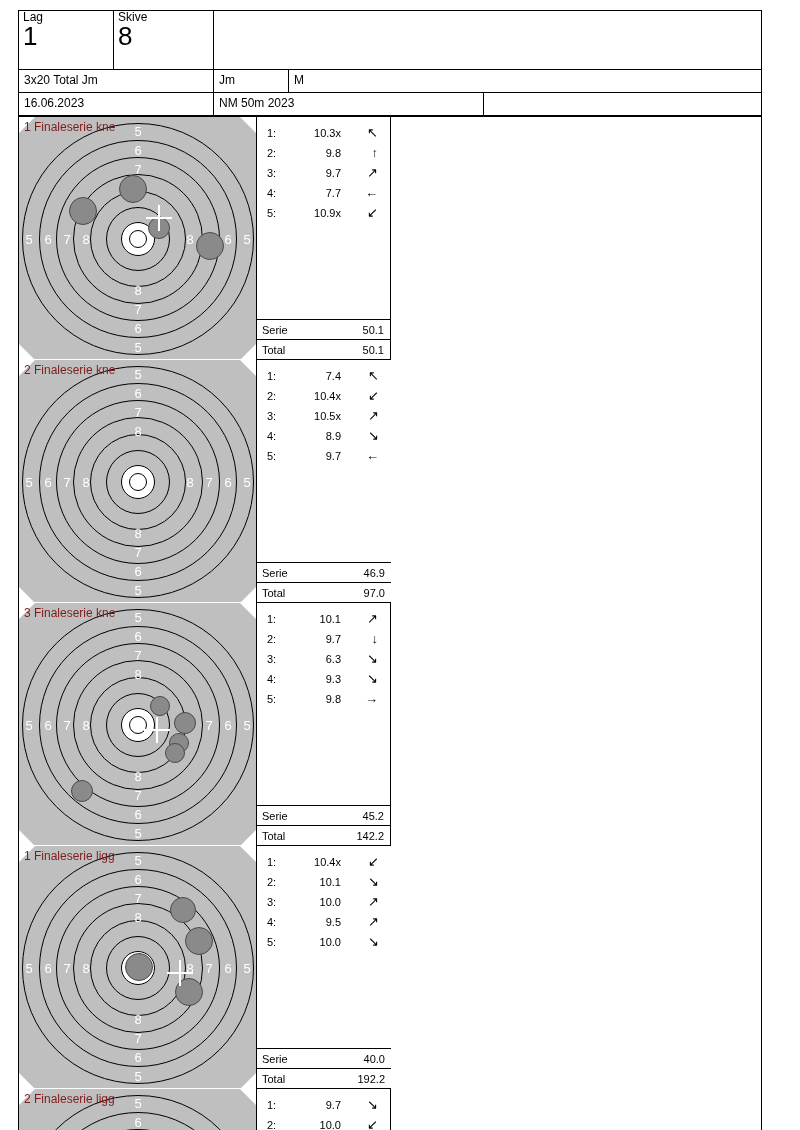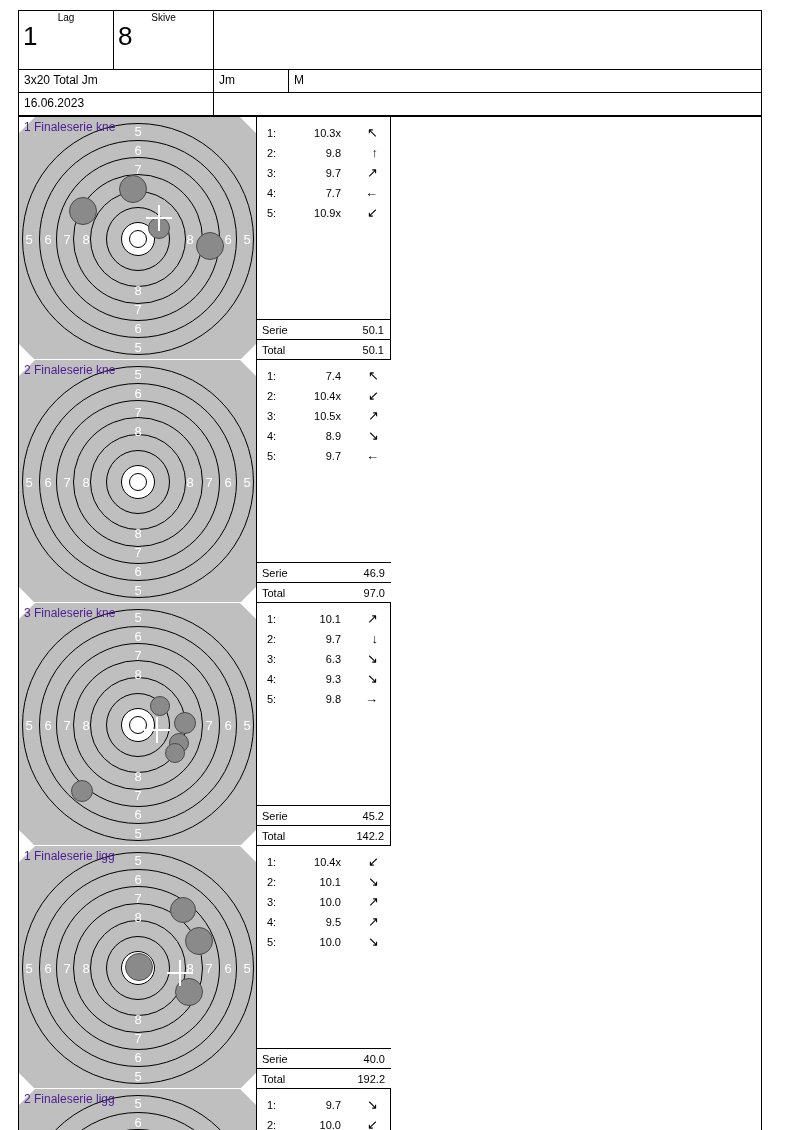--- a/index.html
+++ b/index.html
@@ -6,21 +6,21 @@
   body{width:800px;height:1130px;font-family:"Liberation Sans",sans-serif;color:#000;}
   .page{width:800px;height:1130px;position:relative;box-sizing:border-box;padding:10px 18px 0 18px;}
   .sheet{border:1px solid #000;width:744px;box-sizing:border-box;}
 
   
   .hdr-top{display:flex;border-bottom:1px solid #000;height:58px;}
   .hdr-cell{border-right:1px solid #000;box-sizing:border-box;padding:2px 4px;position:relative;}
   .hdr-lag{width:95px;}
   .hdr-skive{width:100px;}
   .hdr-name{flex:1;display:flex;align-items:center;padding-left:8px;}
-  .hdr-lbl{font-size:10px;line-height:9px;text-align:center;}
+  .hdr-lbl{font-size:12px;line-height:9px;}
   .hdr-big{font-size:26px;line-height:28px;font-weight:normal;}
   .hdr-title{font-size:23px;}
 
   .hdr-row{display:flex;height:22px;border-bottom:1px solid #000;}
   .hdr-row:last-child{border-bottom:none;}
   .hdr-row .c{border-right:1px solid #000;box-sizing:border-box;padding:3px 5px;font-size:12px;overflow:hidden;white-space:nowrap;}
   .c-w1{width:195px;}
   .c-w2{width:375px;}
   .c-w3{width:75px;}
   .c-w4{flex:1;border-right:none !important;}
@@ -40,21 +40,21 @@
   .corner.bl{left:0;bottom:0;border-left:16px solid #fff;border-top:16px solid transparent;}
   .corner.br{right:0;bottom:0;border-right:16px solid #fff;border-top:16px solid transparent;}
   .ring{position:absolute;border:1px solid #000;border-radius:50%;transform:translate(-50%,-50%);}
   .ring.white{background:#fff;}
   .tlabel{position:absolute;color:#fff;font-size:13px;transform:translate(-50%,-50%);}
   .shot{position:absolute;border-radius:50%;background:#8a8a8a;border:1px solid #4a4a4a;transform:translate(-50%,-50%);}
   .cross{position:absolute;transform:translate(-50%,-50%);}
   .cross:before,.cross:after{content:"";position:absolute;background:#fff;}
   .cross:before{left:0;top:50%;width:100%;height:2px;margin-top:-1px;}
   .cross:after{top:0;left:50%;height:100%;width:2px;margin-left:-1px;}
-  .ser-title{position:absolute;left:5px;top:3px;font-size:12px;color:#4c1d95;z-index:5;}
+  .ser-title{position:absolute;left:5px;top:3px;font-size:12px;color:#7f1d1d;z-index:5;}
 
   .side{flex:1;display:flex;flex-direction:column;position:relative;}
   .shotlist{flex:1;padding:6px 0 0 0;}
   .shotrow{display:flex;font-size:11px;line-height:20px;padding:0 6px 0 10px;}
   .sh-no{width:26px;}
   .sh-val{width:48px;text-align:right;}
   .sh-arr{flex:1;text-align:right;font-size:13px;padding-right:6px;}
   .totrow{display:flex;border-top:1px solid #000;font-size:11px;height:19px;align-items:center;padding:0 6px 0 5px;}
   .totrow .lbl{flex:1;}
   .totrow .val{text-align:right;}
@@ -77,20 +77,21 @@
     </div>
 
     <div class="hdr-row">
       <div class="c c-w1">3x20 Total Jm</div>
       <div class="c c-w3">Jm</div>
       <div class="c c-w4">M</div>
     </div>
 
     <div class="hdr-row">
       <div class="c c-w1">16.06.2023</div>
+      <div class="c c-w2b">NM 50m 2023</div>
     </div>
 
     <div class="grid" id="grid">
         <div class="cell">
           <div class="target">
             <div class="tgt-bg"></div>
             <div class="corner tl"></div>
             <div class="corner tr"></div>
             <div class="corner bl"></div>
             <div class="corner br"></div>

